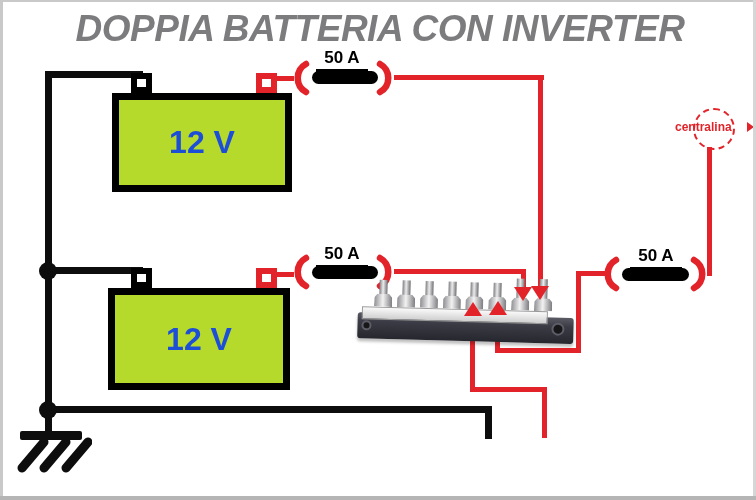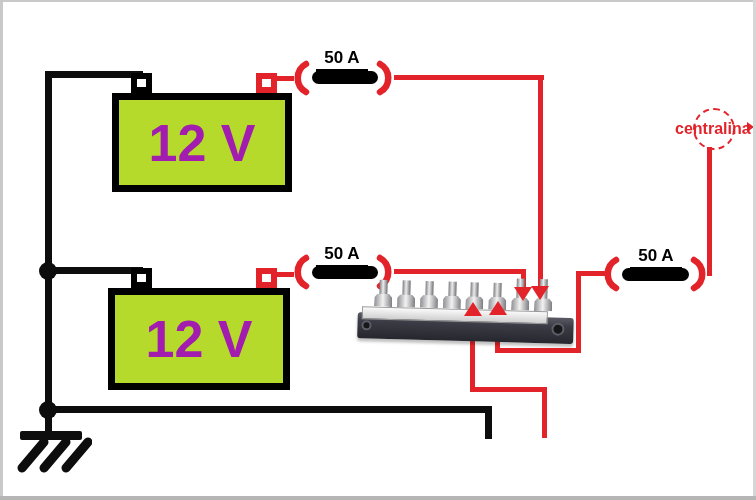--- a/index.html
+++ b/index.html
@@ -12,21 +12,21 @@
   #edge-bottom{left:0;bottom:0;width:756px;height:4px;background:#b5b5b5;}
 
   #title{position:absolute;left:30px;top:8px;width:700px;text-align:center;
          font-size:37px;font-weight:bold;font-style:italic;letter-spacing:-0.5px;
          color:var(--title-gray,#7c7c7e);white-space:nowrap;}
 
   .battery{position:absolute;background:var(--battery-green,#b5da2b);
            border:7px solid #000;display:flex;align-items:center;justify-content:center;}
   #battery-1{left:112px;top:93px;width:166px;height:85px;}
   #battery-2{left:108px;top:288px;width:168px;height:88px;}
-  .battery-label{font-size:52px;font-weight:bold;color:#a21caf;}
+  .battery-label{font-size:32px;font-weight:bold;color:#1d4ed8;}
 
   .terminal{position:absolute;width:9px;height:8px;background:#fff;}
   .terminal.neg{border:6px solid #000;}
   .terminal.pos{border:6px solid var(--wire-red,#e2242a);}
 
   .wire{position:absolute;background:#0d0d0d;}
   .rwire{position:absolute;background:var(--wire-red,#e2242a);}
   .dot{position:absolute;width:18px;height:18px;border-radius:50%;background:#0d0d0d;}
 
   .fuse-label{position:absolute;width:52px;text-align:center;font-size:17px;font-weight:bold;
@@ -54,38 +54,39 @@
   .stud::before{content:"";position:absolute;left:5px;top:0;right:5px;bottom:11px;
                 background:linear-gradient(90deg,#7d7d82,#ececec 45%,#6f6f74);}
   .stud::after{content:"";position:absolute;left:0;bottom:0;width:100%;height:13px;
                background:linear-gradient(90deg,#8f8f94,#f2f2f2 48%,#7c7c81);
                clip-path:polygon(0 30%,18% 0,82% 0,100% 30%,100% 100%,0 100%);}
 
   
   #centralina-circle{position:absolute;left:693px;top:108px;width:38px;height:38px;
                      border:2px dashed var(--wire-red,#e2242a);border-radius:50%;}
   #centralina-label{position:absolute;left:675px;top:120px;width:74px;
-                    font-size:16px;font-weight:bold;color:var(--wire-red,#e2242a);}
+                    font-size:12px;font-weight:bold;color:var(--wire-red,#e2242a);}
   #centralina-pointer{position:absolute;left:747px;top:122px;width:0;height:0;
                       border-top:5px solid transparent;border-bottom:5px solid transparent;
                       border-left:7px solid var(--wire-red,#e2242a);}
 
   
   #inverter{position:absolute;left:435px;top:436px;width:163px;height:48px;
             background:var(--inverter-yellow,#f7e406);border:5px solid #000;
             display:flex;align-items:center;justify-content:center;}
   #inverter-label{font-size:19px;font-weight:bold;letter-spacing:1px;color:#1a1a1a;}
 
   #ground-svg{position:absolute;left:8px;top:426px;}
 </style>
 </head>
 <body>
 
 <div id="stage">
 
+  <div id="title">DOPPIA BATTERIA CON INVERTER</div>
 
   <div class="wire" style="left:45px;top:71px;width:98px;height:7px;"></div>
   <div class="wire" style="left:45px;top:71px;width:7px;height:342px;"></div>
   <div class="wire" style="left:45px;top:267px;width:98px;height:7px;"></div>
   <div class="wire" style="left:45px;top:406px;width:447px;height:7px;"></div>
   <div class="wire" style="left:485px;top:406px;width:7px;height:33px;"></div>
   <div class="wire" style="left:45px;top:409px;width:7px;height:25px;"></div>
   <div class="dot" style="left:39px;top:262px;"></div>
   <div class="dot" style="left:39px;top:401px;"></div>
 

